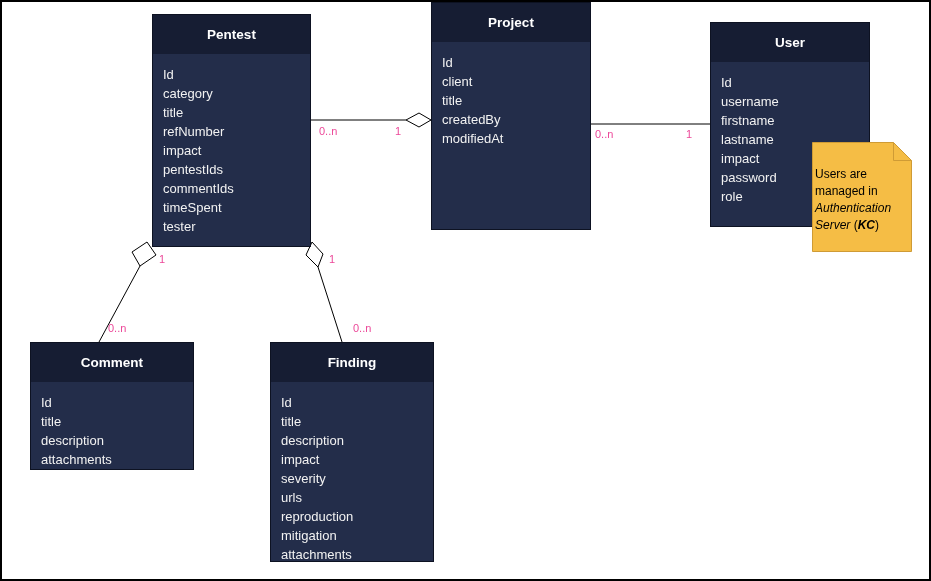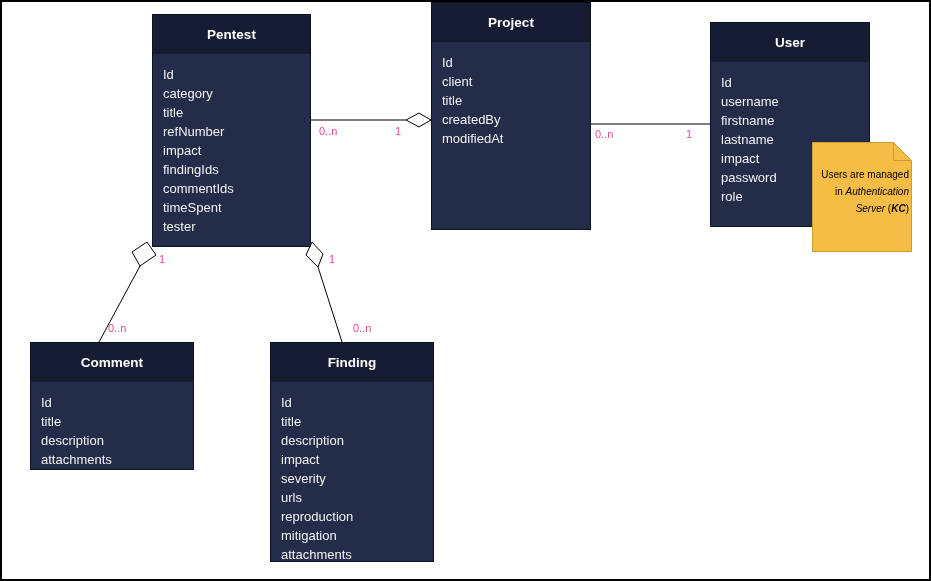--- a/index.html
+++ b/index.html
@@ -31,21 +31,21 @@
     list-style:none;padding:11px 0 0 10px;
     font-size:13px;line-height:19px;
   }
   .mult{
     position:absolute;font-size:11px;color:#ec4899;white-space:nowrap;
   }
   .note{position:absolute;width:100px;height:110px;}
   .note svg{position:absolute;left:0;top:0;}
   .note-text{
     position:absolute;left:0;top:24px;width:100%;
-    text-align:right;font-size:10px;line-height:17px;color:#000;
+    text-align:left;font-size:12px;line-height:17px;color:#000;
     padding:0 3px;
   }
   .note-text em{font-style:italic;}
   .note-text strong{font-weight:bold;}
 </style>
 </head>
 <body>
 
 <div class="canvas">
 
@@ -72,21 +72,21 @@
   </svg>
 
   <div class="entity" style="left:150px;top:12px;width:159px;height:233px">
     <div class="entity-header">Pentest</div>
     <ul class="entity-fields">
         <li>Id</li>
         <li>category</li>
         <li>title</li>
         <li>refNumber</li>
         <li>impact</li>
-        <li>findingIds</li>
+        <li>pentestIds</li>
         <li>commentIds</li>
         <li>timeSpent</li>
         <li>tester</li>
       </ul>
   </div>
 
   <div class="entity" style="left:429px;top:0;width:160px;height:228px">
     <div class="entity-header">Project</div>
     <ul class="entity-fields">
         <li>Id</li>

